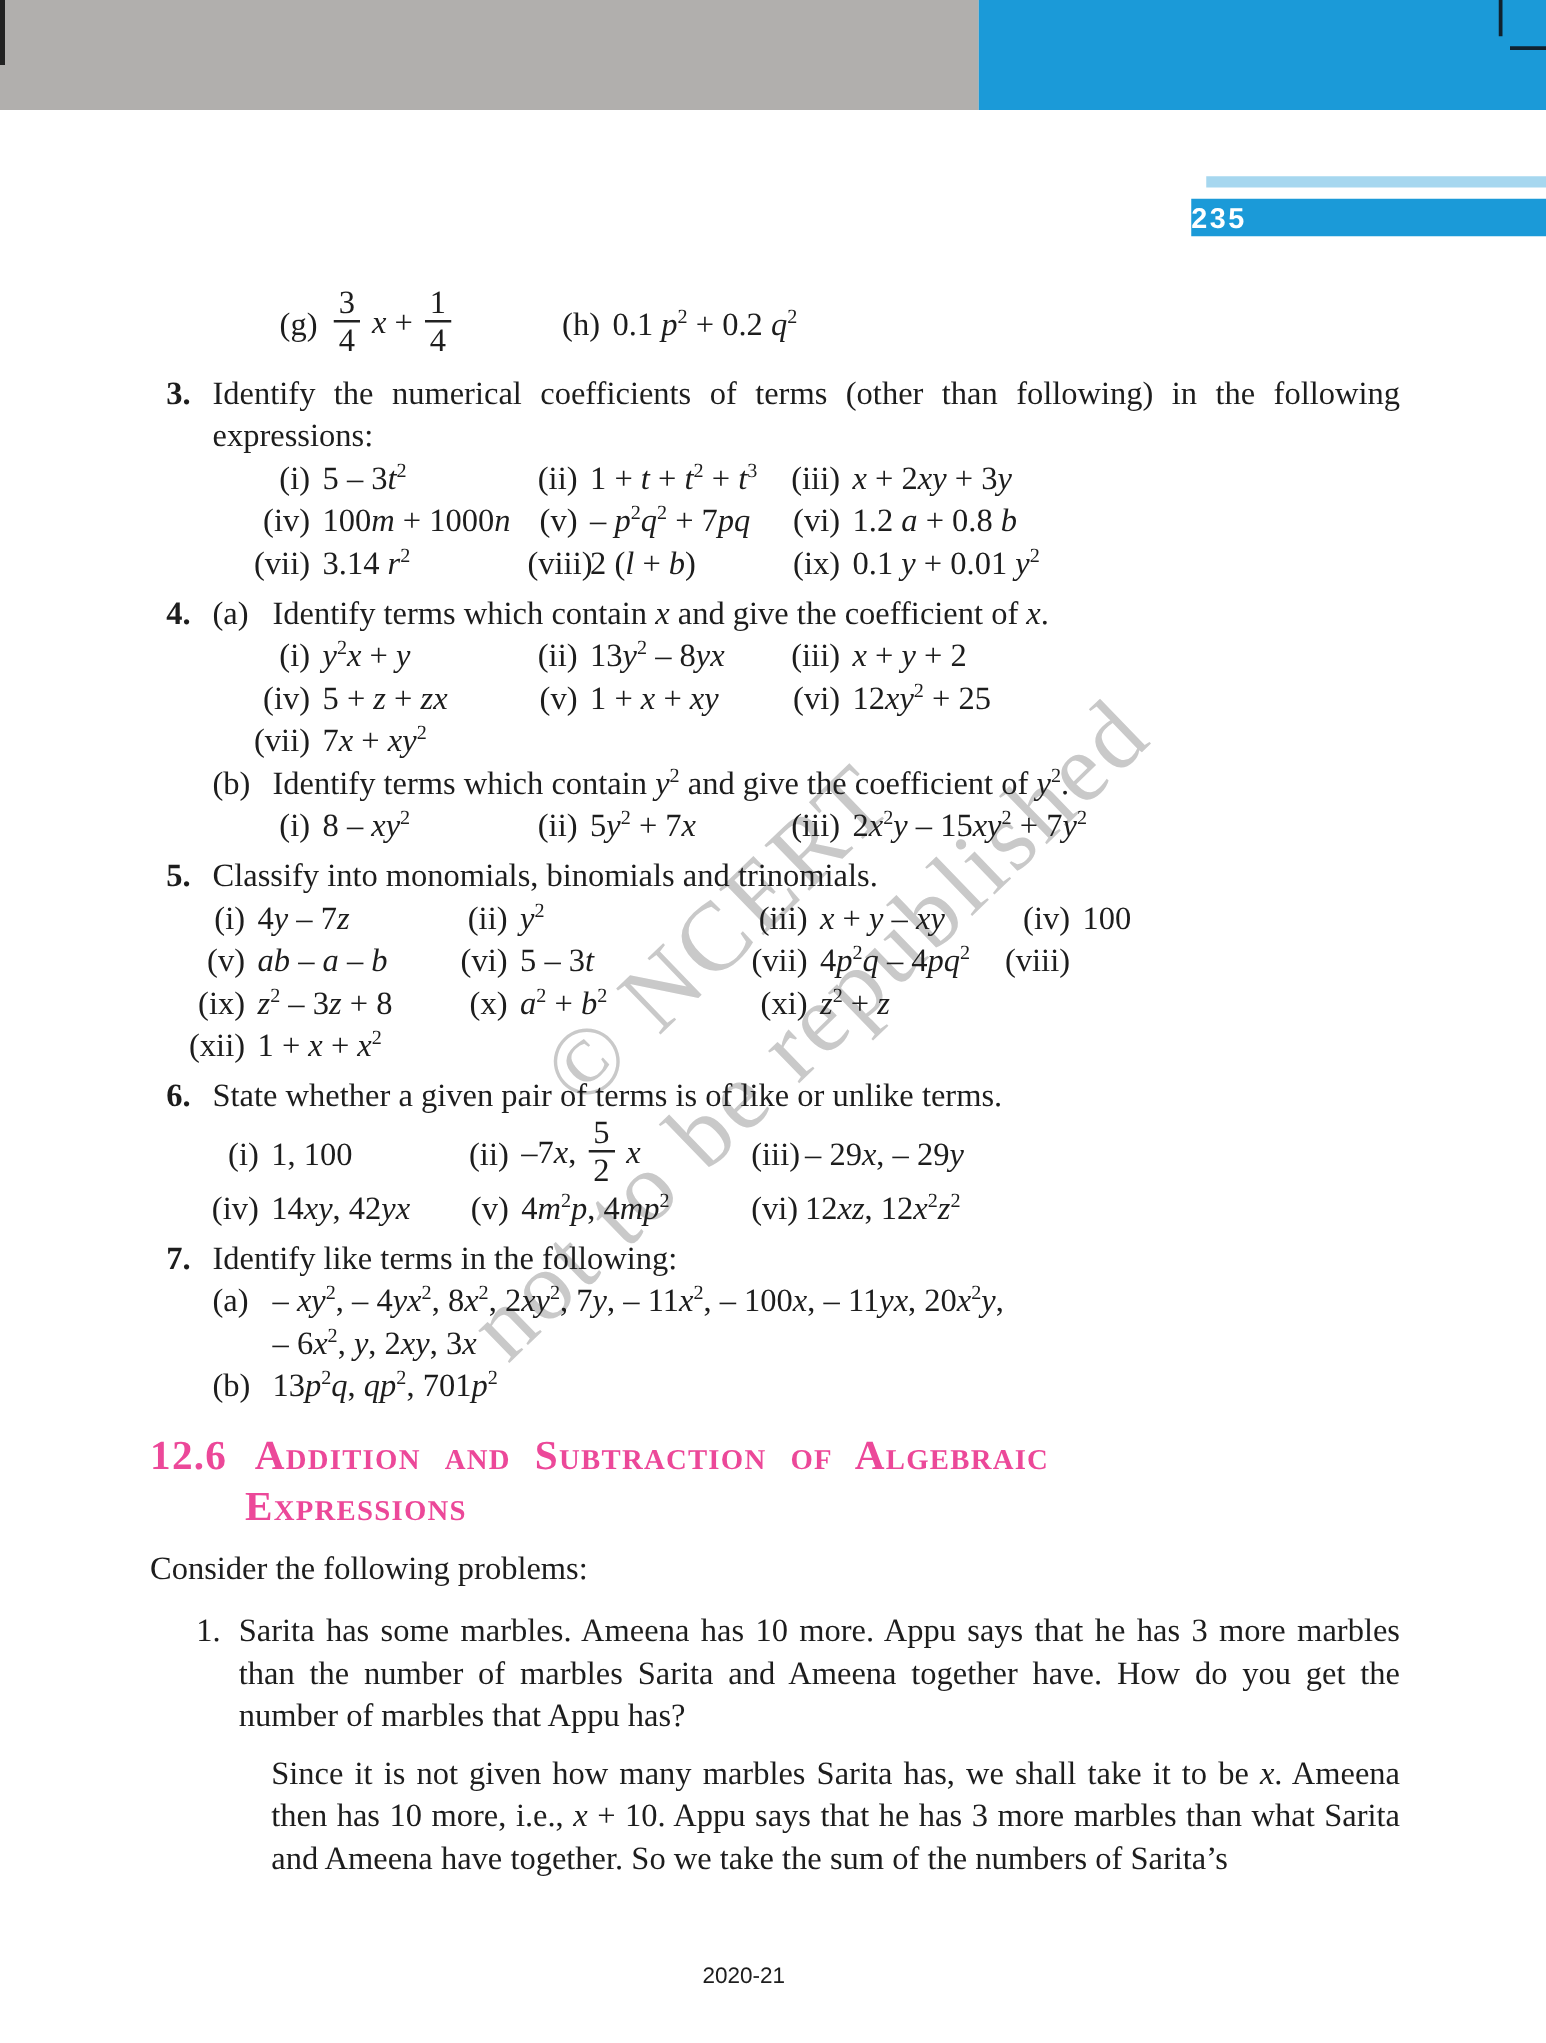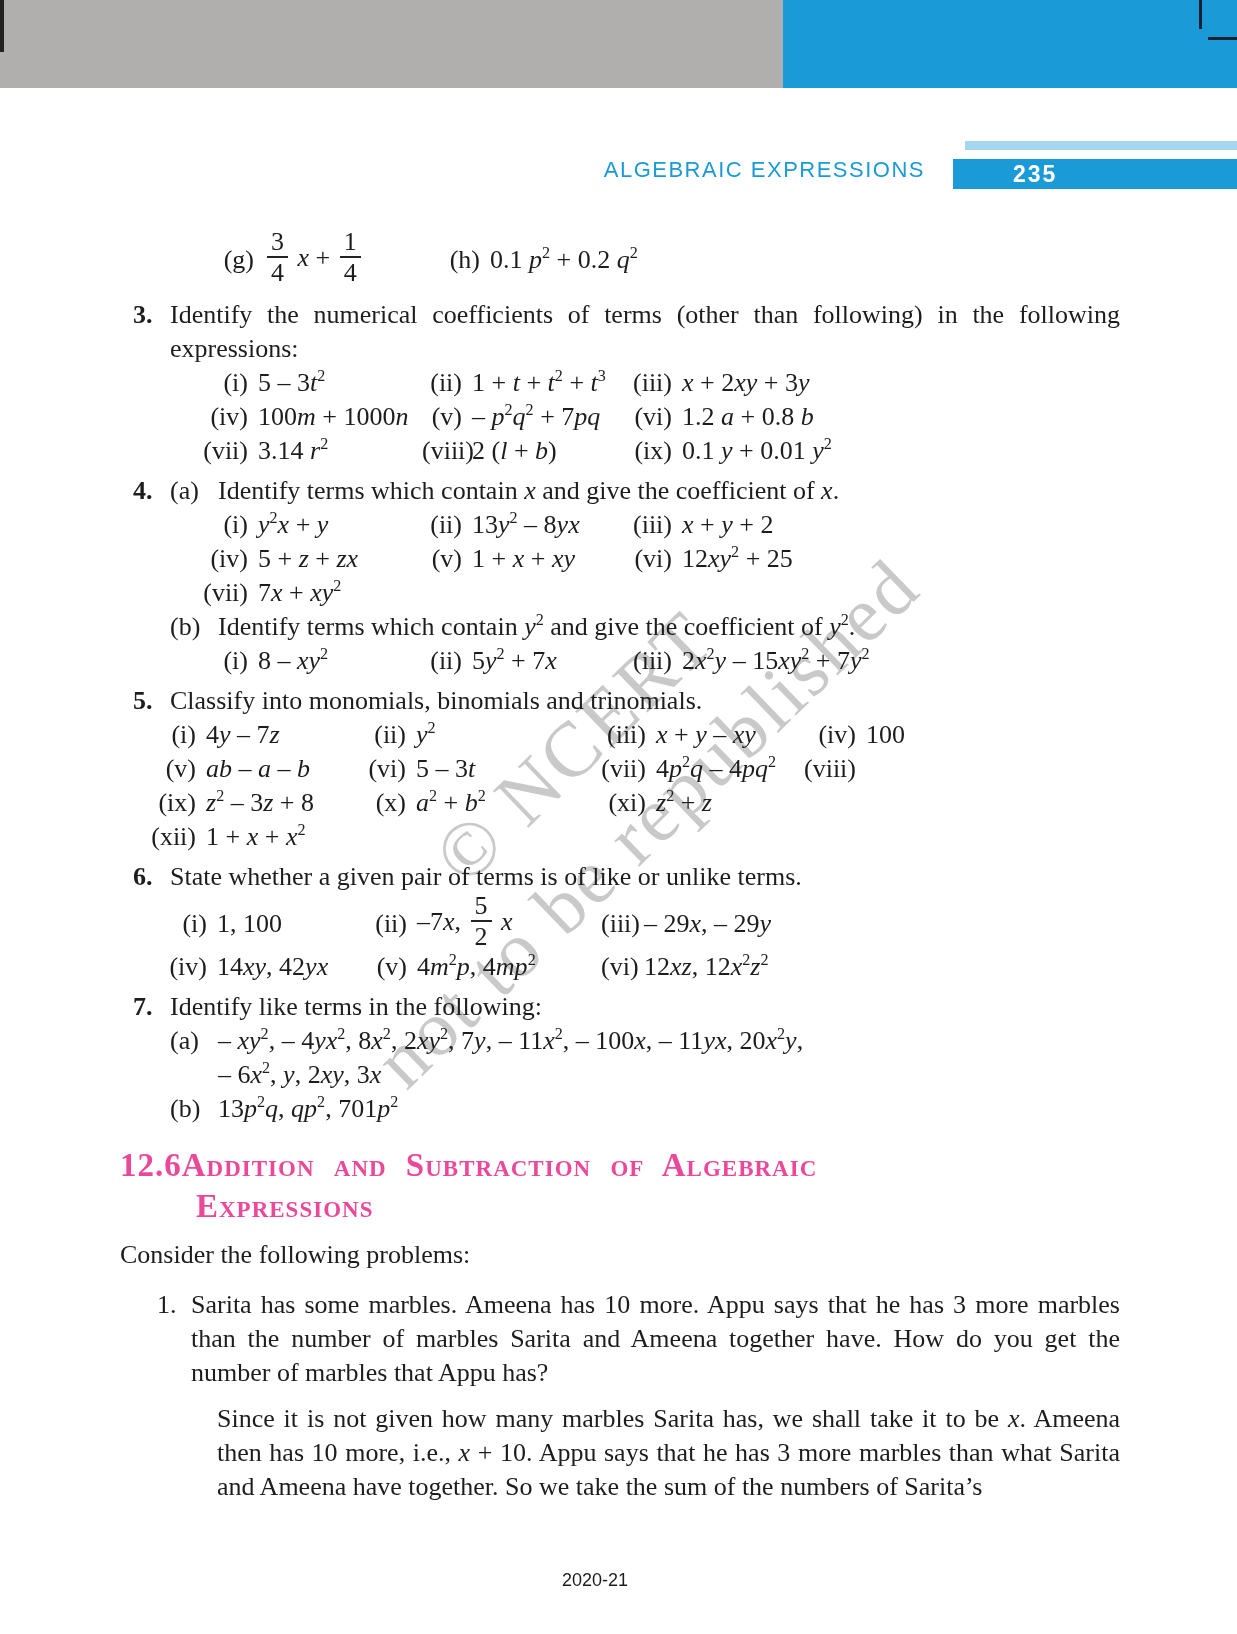--- a/index.html
+++ b/index.html
@@ -12,21 +12,21 @@
   .edge-mark-left{position:absolute;left:0;top:0;width:4px;height:52px;background:#222;}
   .cropmark-v{position:absolute;left:1199px;top:0;width:3px;height:29px;background:#10222f;}
   .cropmark-h{position:absolute;left:1208px;top:37px;right:0;height:3px;background:#10222f;}
 
   
   .running-head{position:absolute;top:157px;left:0;width:925px;text-align:right;
     font-family:"Liberation Sans",sans-serif;font-size:22px;letter-spacing:1.5px;color:#1b9ad8;}
   .pagenum-strip{position:absolute;left:965px;top:141px;right:0;height:9px;background:#a6d7ef;}
   .pagenum-box{position:absolute;left:953px;top:159px;right:0;height:30px;background:#1b9ad8;
     color:#fff;font-family:"Liberation Sans",sans-serif;font-weight:bold;font-size:23px;
-    letter-spacing:2px;line-height:30px;padding-left:60px;box-sizing:border-box;}
+    letter-spacing:2px;line-height:30px;box-sizing:border-box;}
 
   
   .watermark{position:absolute;left:195px;top:505px;width:830px;height:560px;
     display:flex;flex-direction:column;align-items:center;justify-content:center;
     transform:rotate(-44deg);color:#c9c9c9;font-size:78px;letter-spacing:3px;
     line-height:1.35;pointer-events:none;z-index:0;white-space:nowrap;}
 
   
   .content{position:absolute;left:120px;top:228px;width:1000px;font-size:26px;line-height:34px;z-index:1;}
 
@@ -50,21 +50,21 @@
 
   .frac{display:inline-flex;flex-direction:column;align-items:center;vertical-align:middle;
     line-height:1.12;margin:0 3px;transform:translateY(-3px);}
   .frac .fn{border-bottom:2px solid #222;padding:0 4px 0;}
   .frac .fd{padding-top:0;}
 
   .sec{margin-top:18px;margin-bottom:12px;color:#ec4899;font-weight:bold;}
   .sec-l1{display:flex;align-items:baseline;line-height:42px;}
   .sec-num{font-size:33px;letter-spacing:1px;}
   .sec-line{font-variant:small-caps;font-size:33px;word-spacing:10px;letter-spacing:1px;}
-  .sec-l1 .sec-line{}
+  .sec-l1 .sec-line{margin-left:22px;}
   .sec-l2{margin-left:76px;line-height:40px;}
 
   .consider{margin-top:10px;}
   .prob{display:flex;margin-top:16px;}
   .pnum{flex:none;width:34px;margin-left:37px;}
   .ptext{flex:1;text-align:justify;}
   .para2{margin-top:12px;margin-left:26px;}
 
   .footer{position:absolute;left:0;top:1570px;width:1190px;text-align:center;
     font-family:"Liberation Sans",sans-serif;font-size:18px;color:#1d1d1d;}
@@ -73,23 +73,20 @@
 <body>
 
 <div class="page">
 
   <div class="topbar-gray"></div>
   <div class="topbar-blue"></div>
   <div class="edge-mark-left"></div>
   <div class="cropmark-v"></div>
   <div class="cropmark-h"></div>
 
-  <div class="running-head">
-    <span>ALGEBRAIC EXPRESSIONS</span>
-  </div>
   <div class="pagenum-strip"></div>
   <div class="pagenum-box">
     <span>235</span>
   </div>
 
   <div class="watermark">
     <div>© NCERT</div>
     <div>not to be republished</div>
   </div>
 

